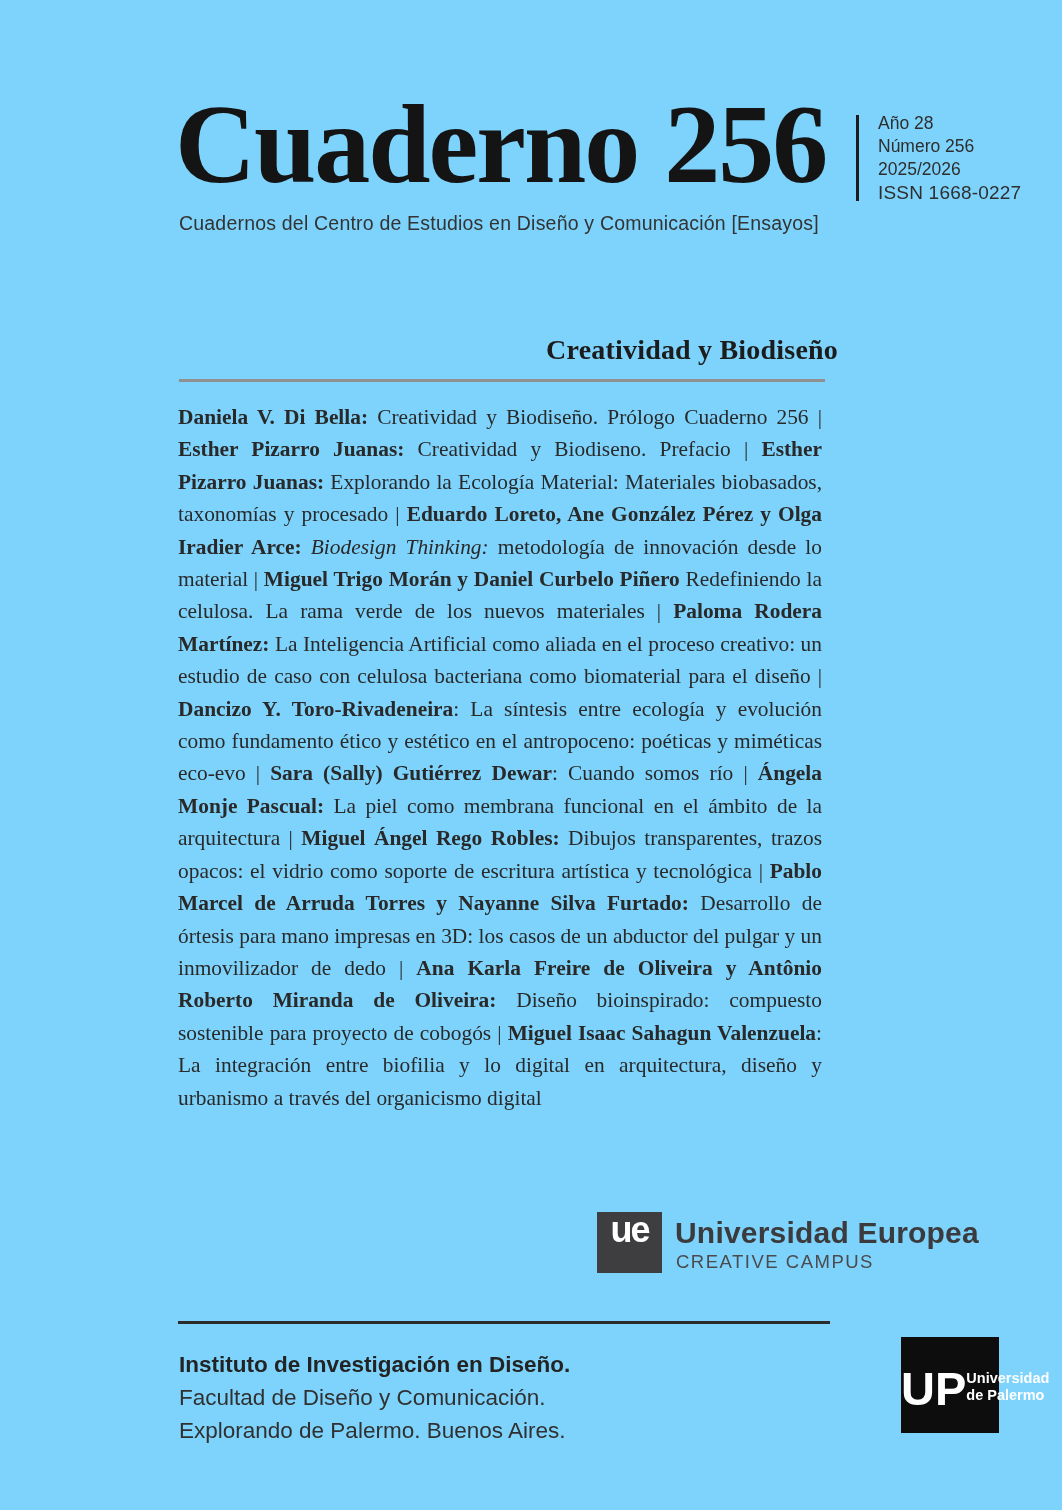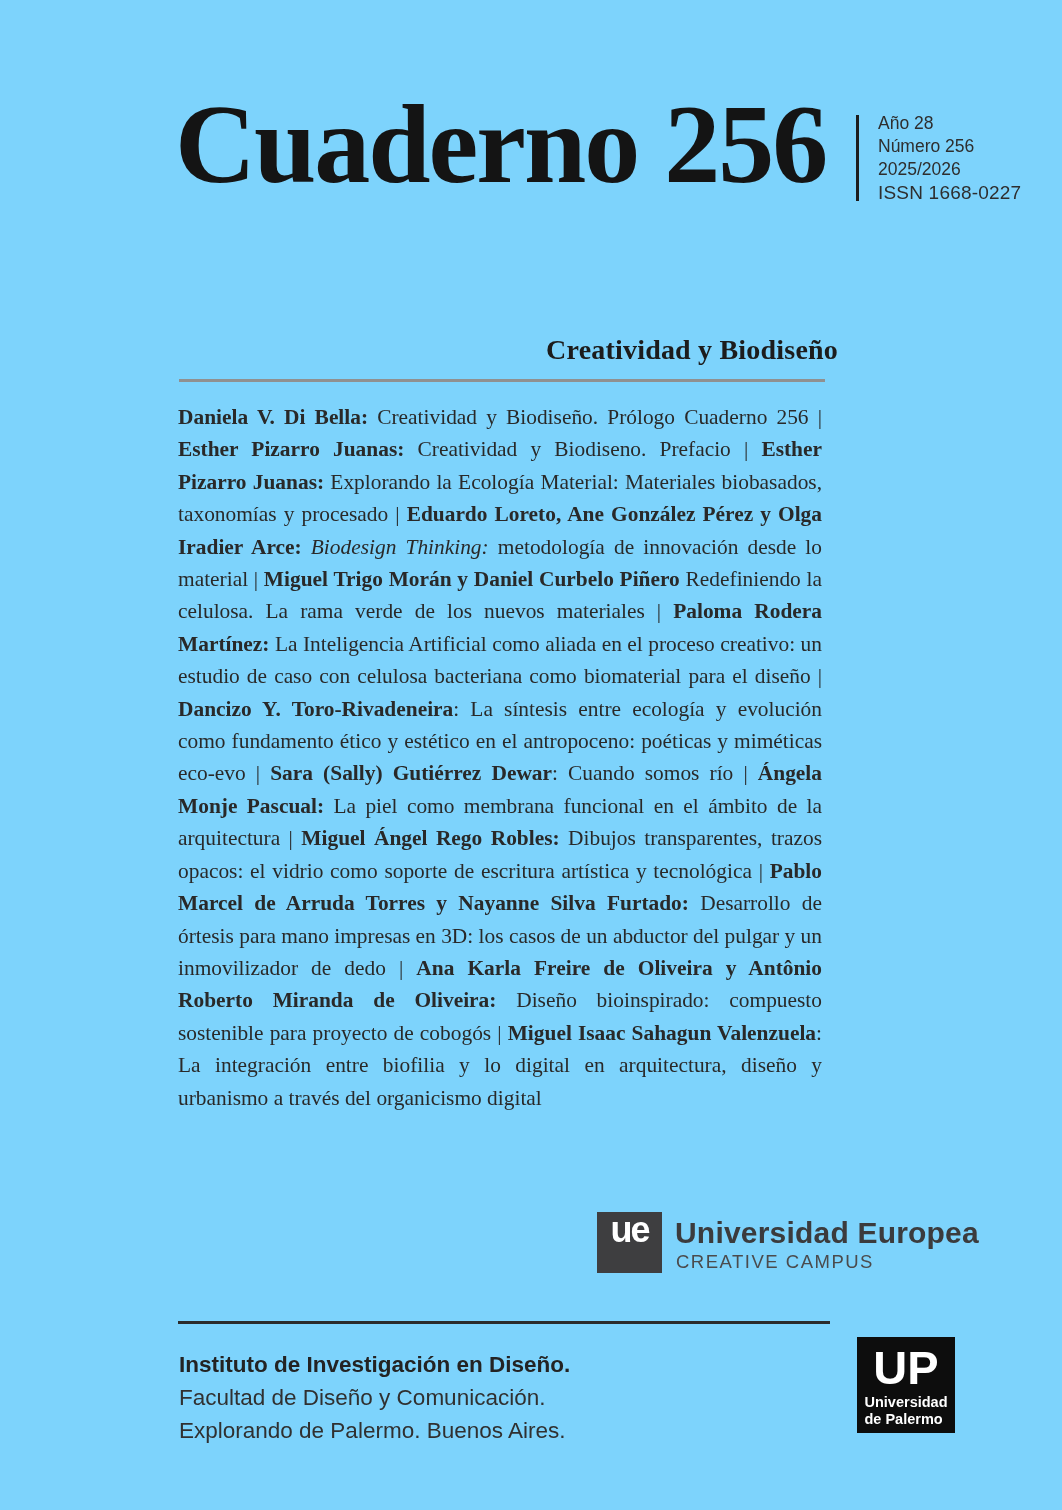--- a/index.html
+++ b/index.html
@@ -79,24 +79,24 @@
     position:absolute;left:178px;top:1321px;width:652px;height:3px;
     background:#2b2b2b;
   }
   .footer-block{
     position:absolute;left:179px;top:1348px;width:600px;
     font-family:"Liberation Sans", sans-serif;
     font-size:22.5px;line-height:33px;color:#303030;
   }
   .footer-block .inst{font-weight:bold;color:#232323;}
   .up-logo{
-    position:absolute;left:857px;top:1337px;width:98px;height:96px;
+    position:absolute;left:901px;top:1337px;width:98px;height:96px;
     background:#0d0d0d;color:#ffffff;
     font-family:"Liberation Sans", sans-serif;
-    display:flex;flex-direction:column;align-items:center;justify-content:flex-start;
+    display:flex;flex-direction:row;align-items:center;justify-content:flex-start;
   }
   .up-monogram{
     font-size:47px;font-weight:bold;line-height:1;margin-top:7px;letter-spacing:0;
   }
   .up-sub{
     font-size:14.5px;font-weight:bold;line-height:16.5px;margin-top:3px;text-align:left;
   }
 </style>
 </head>
 <body>
@@ -108,20 +108,21 @@
   <div class="issue-block">
     <div class="issue-bar"></div>
     <div class="issue-lines">
       <div>Año 28</div>
       <div>Número 256</div>
       <div>2025/2026</div>
       <div class="issn">ISSN 1668-0227</div>
     </div>
   </div>
 
+  <div class="journal-subtitle">Cuadernos del Centro de Estudios en Diseño y Comunicación [Ensayos]</div>
 
   <h2 class="section-heading">Creatividad y Biodiseño</h2>
 
   <div class="heading-rule"></div>
 
   <div class="toc-paragraph"><span class="seg-b">Daniela V. Di Bella:</span><span class="seg-r"> Creatividad y Biodiseño. Prólogo Cuaderno 256 | </span><span class="seg-b">Esther Pizarro Juanas:</span><span class="seg-r"> Creatividad y Biodiseno. Prefacio | </span><span class="seg-b">Esther Pizarro Juanas:</span><span class="seg-r"> Explorando la Ecología Material: Materiales biobasados, taxonomías y procesado | </span><span class="seg-b">Eduardo Loreto, Ane González Pérez y Olga Iradier Arce:</span><span class="seg-r"> </span><span class="seg-i">Biodesign Thinking:</span><span class="seg-r"> metodología de innovación desde lo material | </span><span class="seg-b">Miguel Trigo Morán y Daniel Curbelo Piñero</span><span class="seg-r"> Redefiniendo la celulosa. La rama verde de los nuevos materiales | </span><span class="seg-b">Paloma Rodera Martínez:</span><span class="seg-r"> La Inteligencia Artificial como aliada en el proceso creativo: un estudio de caso con celulosa bacteriana como biomaterial para el diseño | </span><span class="seg-b">Dancizo Y. Toro-Rivadeneira</span><span class="seg-r">: La síntesis entre ecología y evolución como fundamento ético y estético en el antropoceno: poéticas y miméticas eco-evo | </span><span class="seg-b">Sara (Sally) Gutiérrez Dewar</span><span class="seg-r">: Cuando somos río | </span><span class="seg-b">Ángela Monje Pascual:</span><span class="seg-r"> La piel como membrana funcional en el ámbito de la arquitectura | </span><span class="seg-b">Miguel Ángel Rego Robles:</span><span class="seg-r"> Dibujos transparentes, trazos opacos: el vidrio como soporte de escritura artística y tecnológica | </span><span class="seg-b">Pablo Marcel de Arruda Torres y Nayanne Silva Furtado:</span><span class="seg-r"> Desarrollo de órtesis para mano impresas en 3D: los casos de un abductor del pulgar y un inmovilizador de dedo | </span><span class="seg-b">Ana Karla Freire de Oliveira y Antônio Roberto Miranda de Oliveira:</span><span class="seg-r"> Diseño bioinspirado: compuesto sostenible para proyecto de cobogós | </span><span class="seg-b">Miguel Isaac Sahagun Valenzuela</span><span class="seg-r">: La integración entre biofilia y lo digital en arquitectura, diseño y urbanismo a través del organicismo digital</span></div>
 
   <div class="ue-logo">
     <div class="ue-box">
       <span class="ue-monogram">ue</span>

